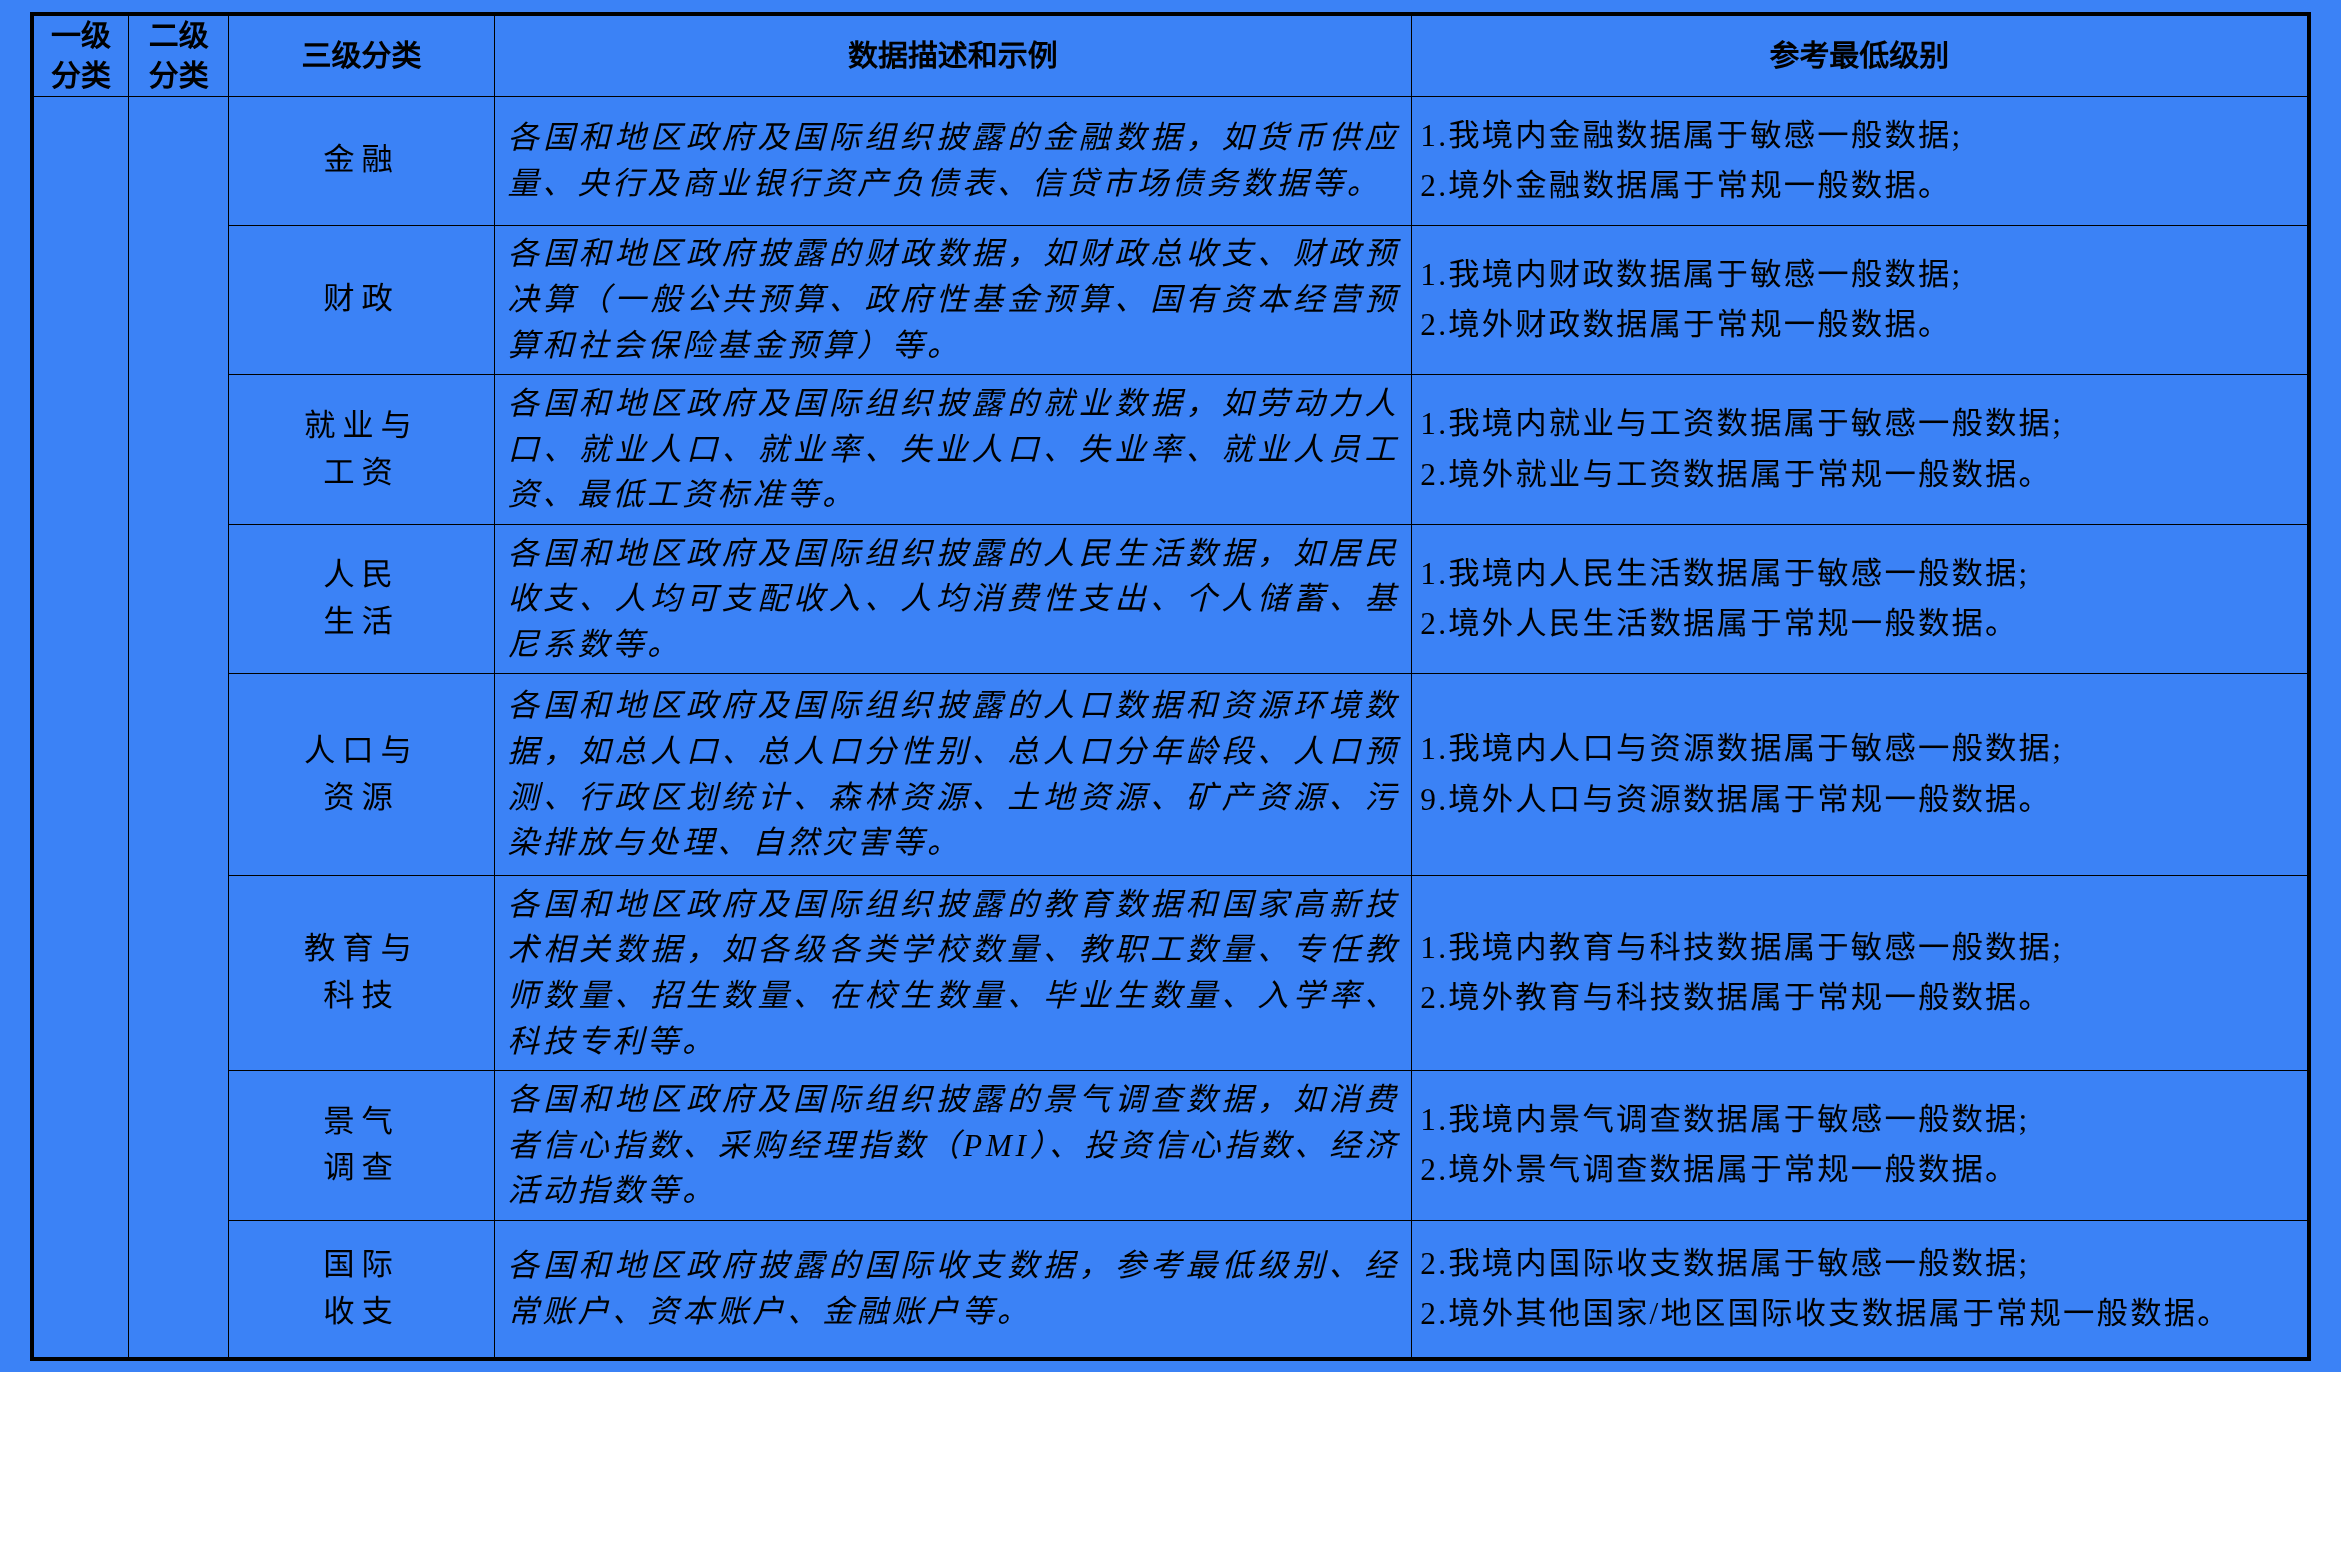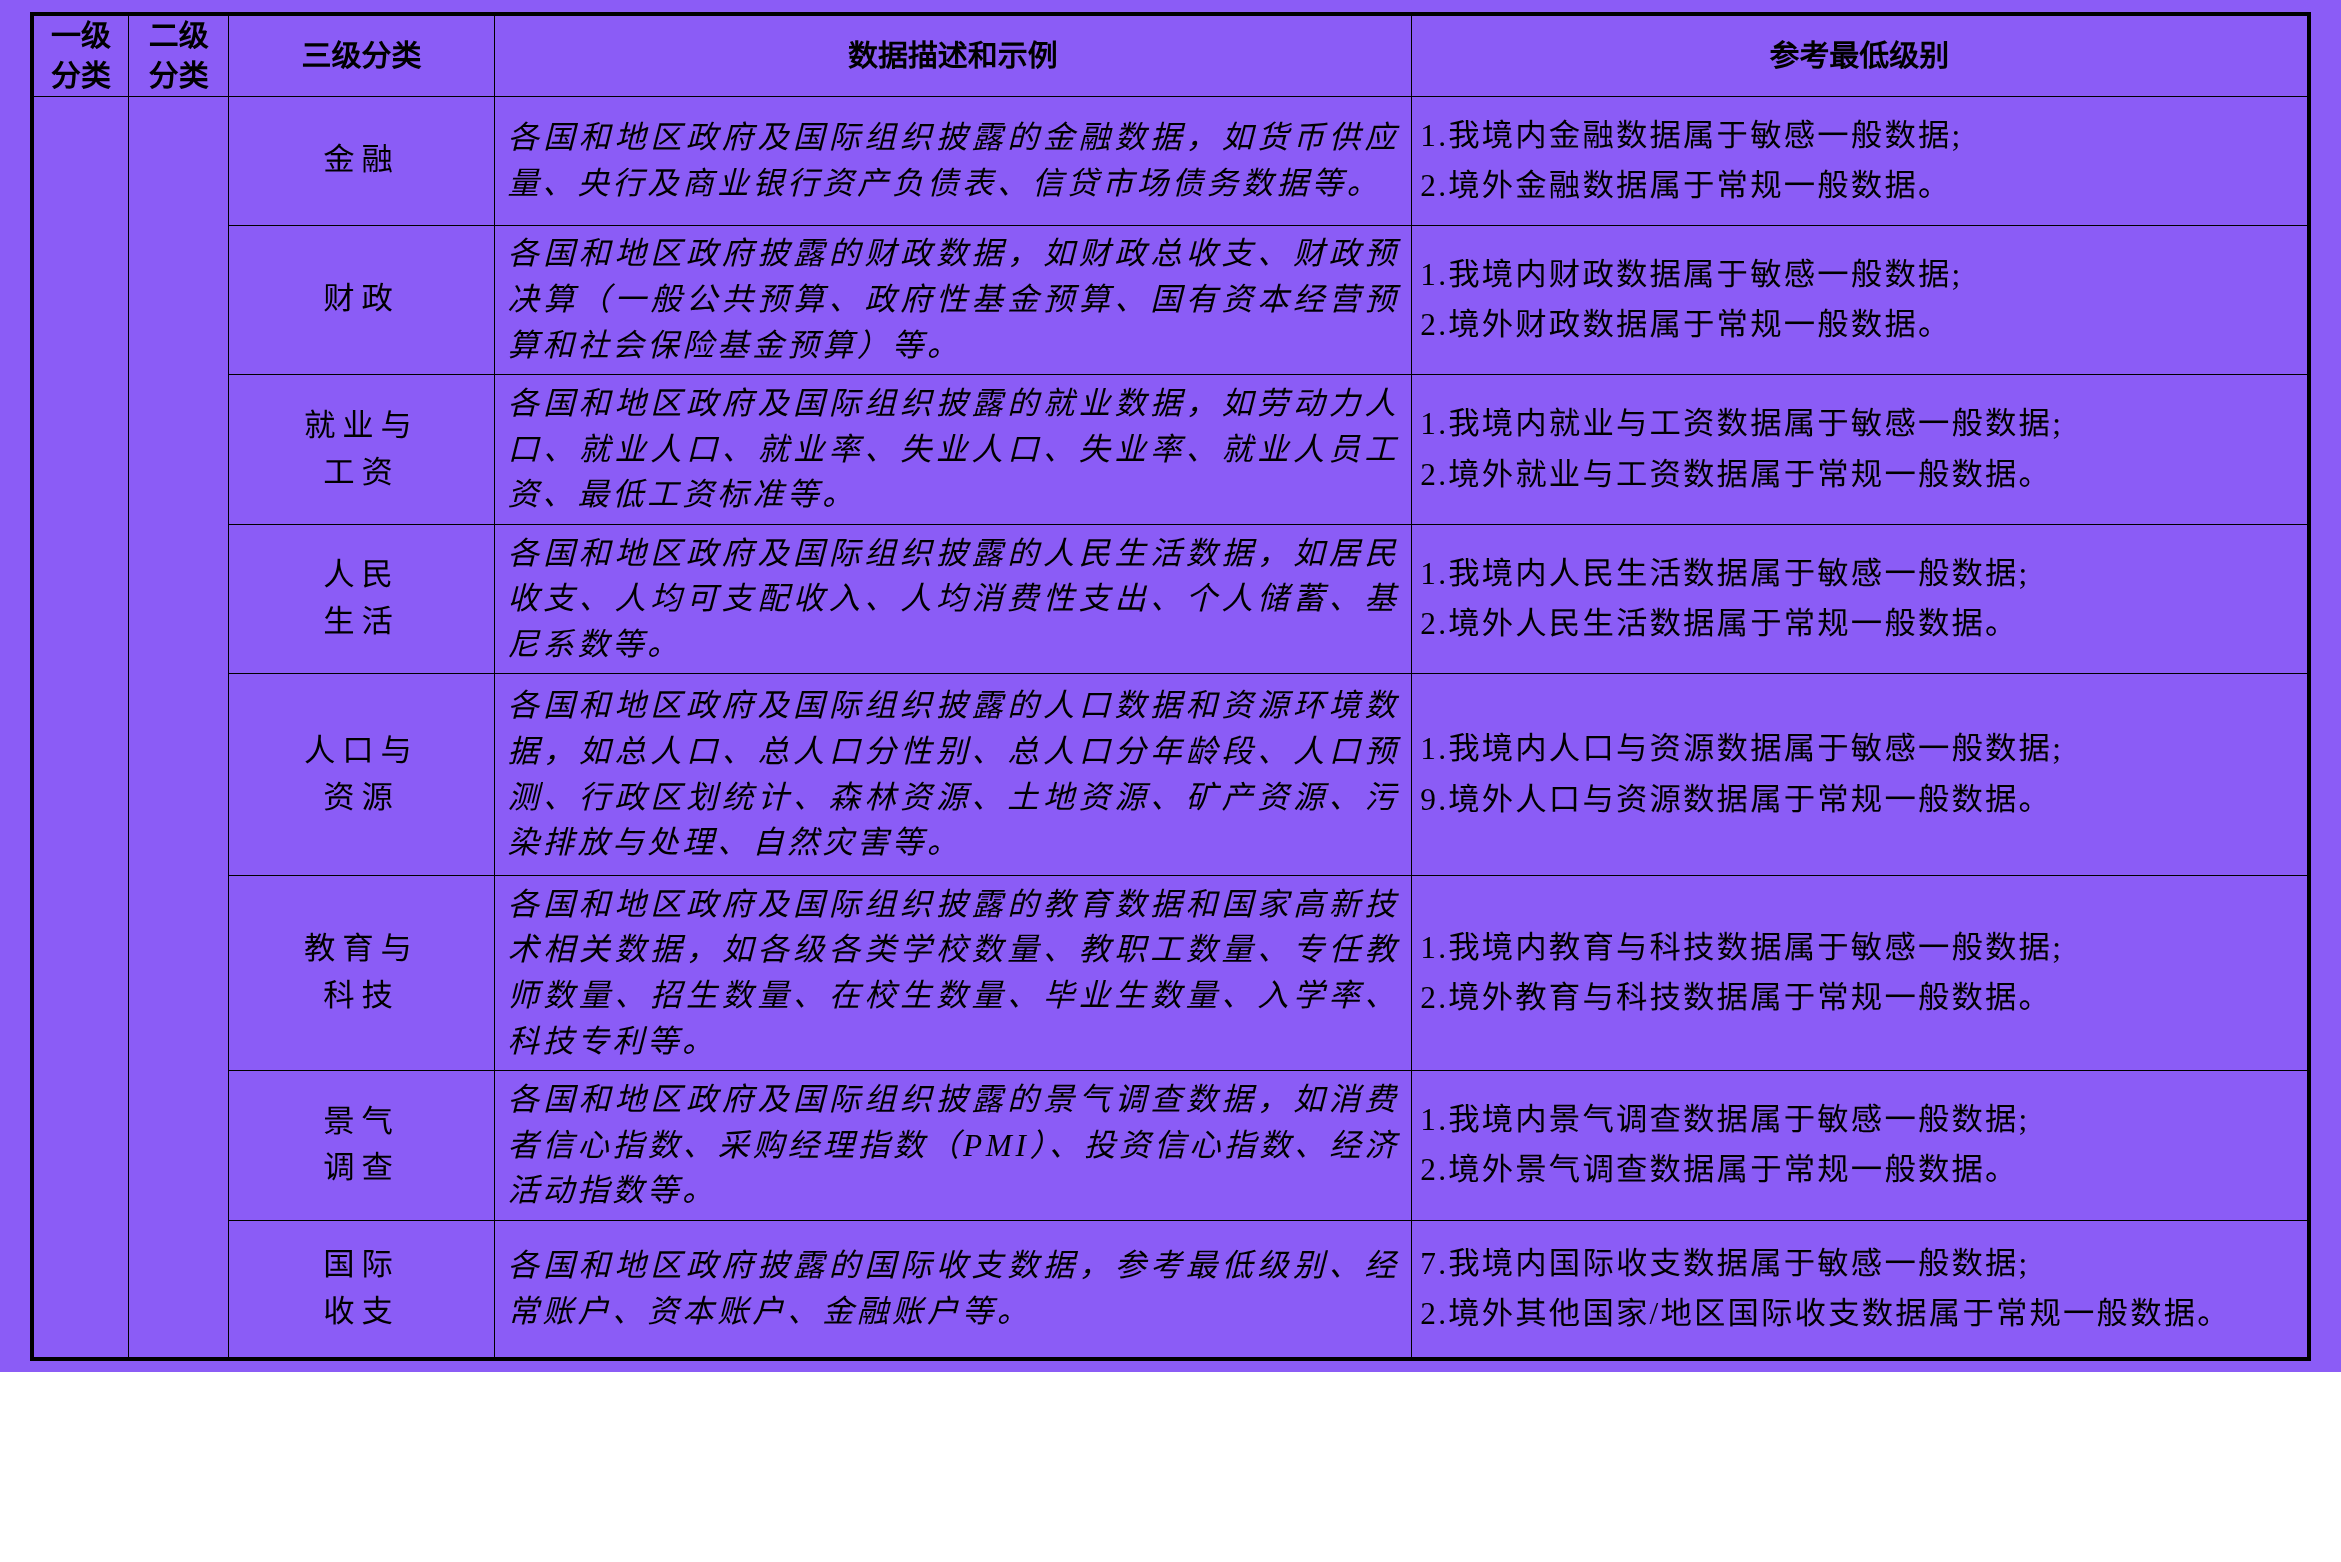--- a/index.html
+++ b/index.html
@@ -4,21 +4,21 @@
 <style>
   html, body {
     margin: 0;
     padding: 0;
     background: #ffffff;
   }
   .page {
     box-sizing: border-box;
     width: 100vw;
     padding: 0.5vw 1.3vw 0.45vw 1.28vw;
-    background: #8b5cf6;
+    background: #3b82f6;
     color: #000000;
     font-family: "Liberation Serif", serif;
   }
   table.class-table {
     width: 100%;
     table-layout: fixed;
     border-collapse: collapse;
     border: 0.18vw solid #000000;
   }
   th, td {
@@ -154,20 +154,20 @@
           <div class="min-line">1.我境内景气调查数据属于敏感一般数据;</div>
           <div class="min-line">2.境外景气调查数据属于常规一般数据。</div>
         </td>
       </tr>
 
       <tr style="height:5.94vw">
         <td class="cat lines">国际
 收支</td>
         <td class="desc">各国和地区政府披露的国际收支数据，参考最低级别、经常账户、资本账户、金融账户等。</td>
         <td class="min">
-          <div class="min-line">7.我境内国际收支数据属于敏感一般数据;</div>
+          <div class="min-line">2.我境内国际收支数据属于敏感一般数据;</div>
           <div class="min-line">2.境外其他国家/地区国际收支数据属于常规一般数据。</div>
         </td>
       </tr>
     </tbody>
   </table>
 </div>
 
 
 </body></html>

